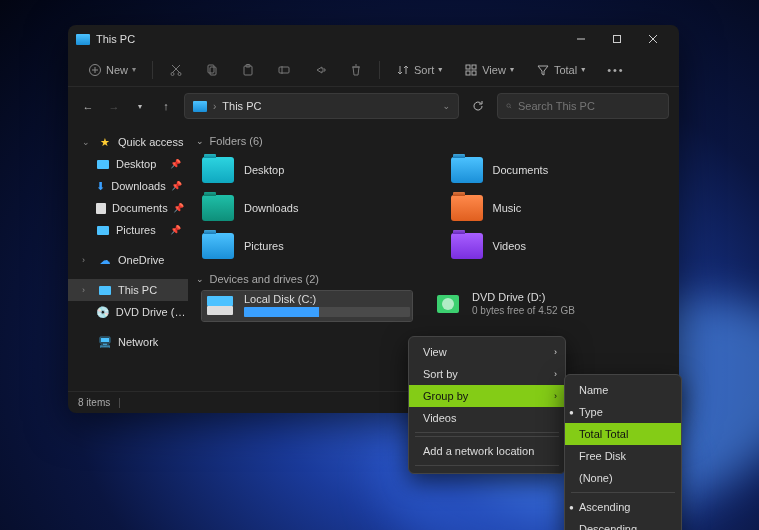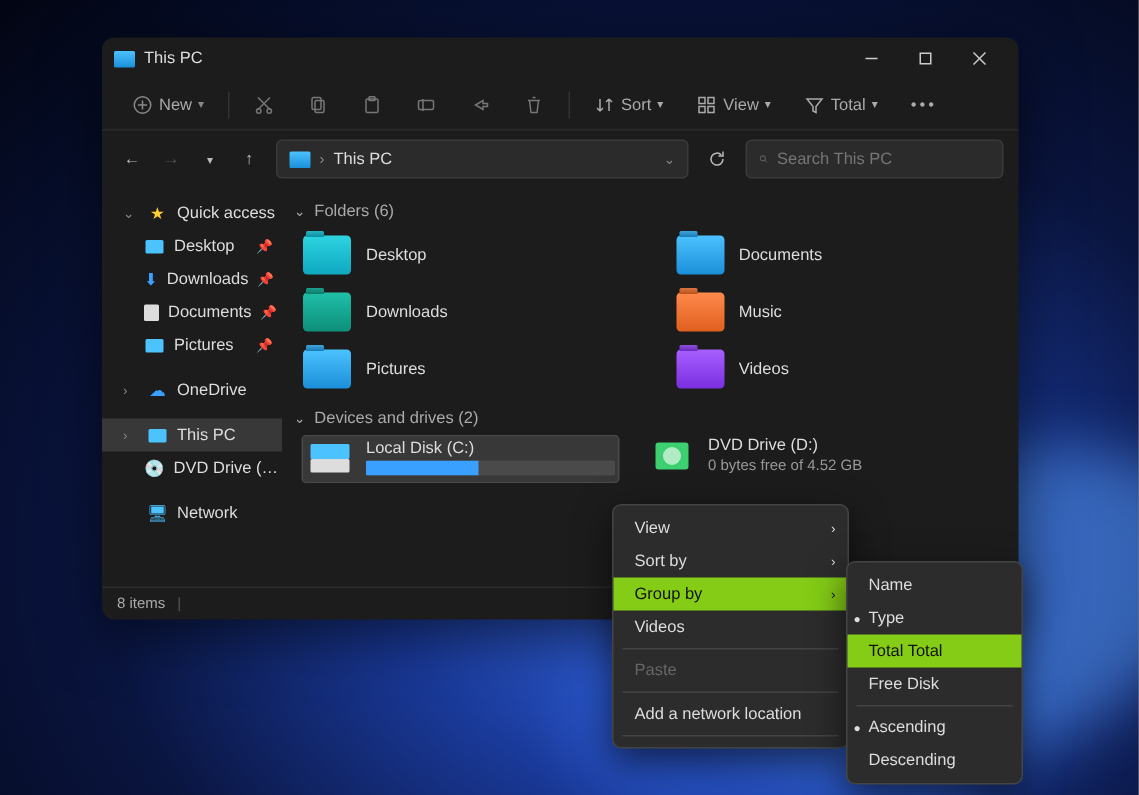--- a/index.html
+++ b/index.html
@@ -356,23 +356,20 @@
       <span class="arr">›</span>
     </div>
   <div class="citem hl">
       <span>Group by</span>
       <span class="arr">›</span>
     </div>
   <div class="citem">
       <span>Videos</span>
     </div>
   <div class="csep"></div>
-  <div class="citem dis">
-      <span>Paste</span>
-    </div>
   <div class="csep"></div>
   <div class="citem">
       <span>Add a network location</span>
     </div>
   <div class="csep"></div>
 </div>
 
 <div class="ctx ctx2">
   <div class="citem">
       <span>Name</span>
@@ -380,20 +377,23 @@
   <div class="citem">
       <span class="dot">●</span>
       <span>Type</span>
     </div>
   <div class="citem hl">
       <span>Total Total</span>
     </div>
   <div class="citem">
       <span>Free Disk</span>
     </div>
+  <div class="citem">
+      <span>(None)</span>
+    </div>
   <div class="csep"></div>
   <div class="citem">
       <span class="dot">●</span>
       <span>Ascending</span>
     </div>
   <div class="citem">
       <span>Descending</span>
     </div>
 
 </div>

